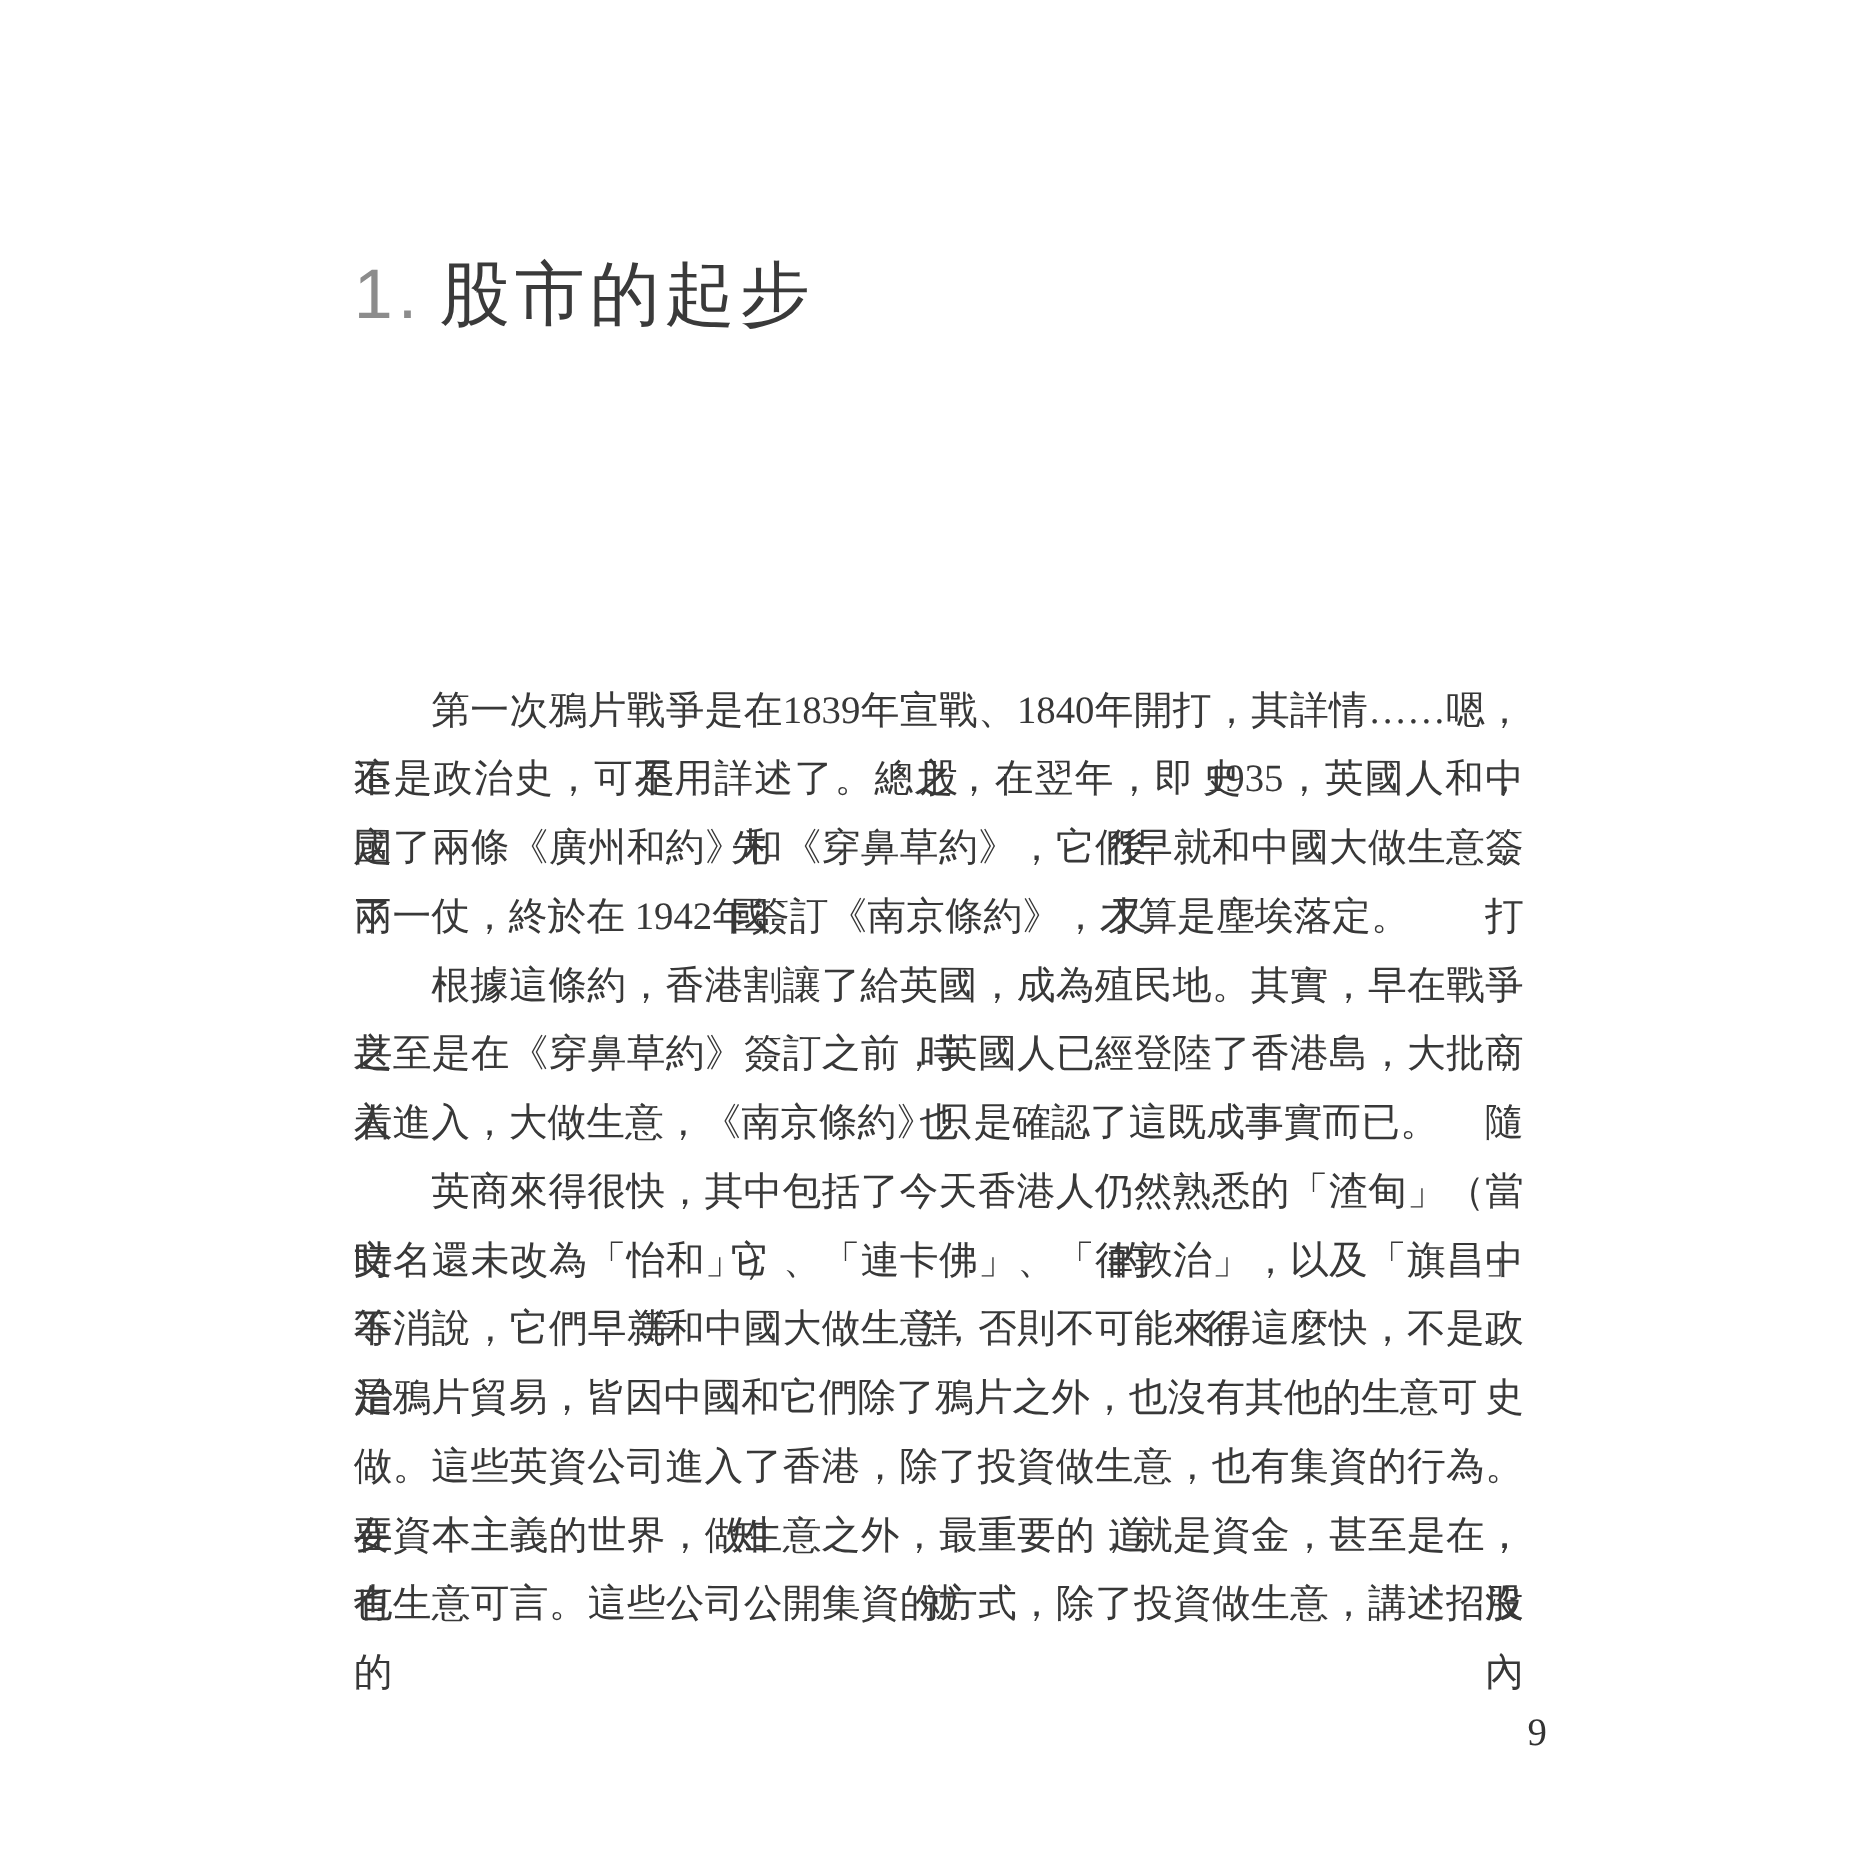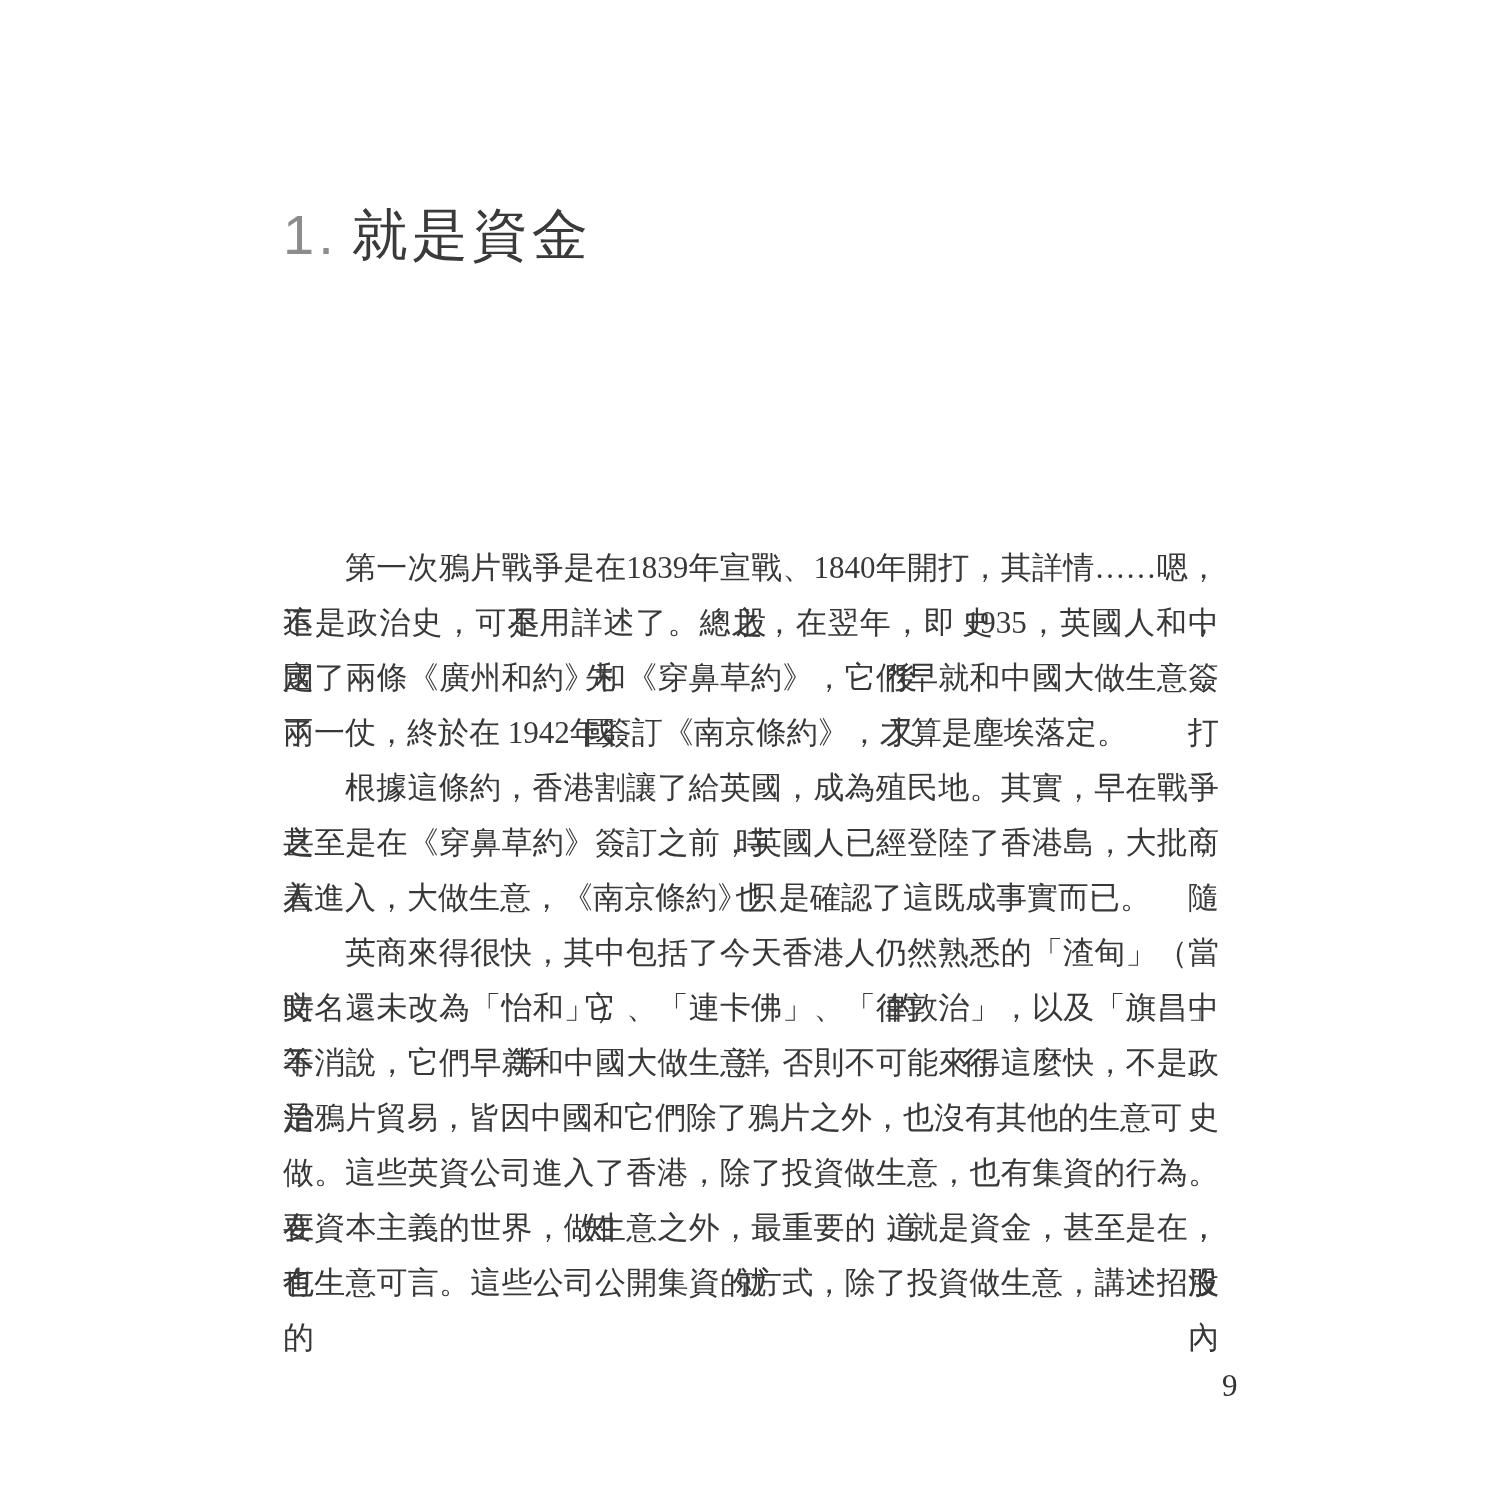--- a/index.html
+++ b/index.html
@@ -50,21 +50,21 @@
     font-size: 31px;
     color: #333333;
     font-family: "Liberation Serif", serif;
   }
 </style>
 </head>
 <body>
 
 <div class="page">
   <div class="chapter-title">
-    <span class="num">1.</span><span class="txt">就是資金</span>
+    <span class="num">1.</span><span class="txt">股市的起步</span>
   </div>
   <div class="body-text">
       <div class="line indent just">第一次鴉片戰爭是在1839年宣戰、1840年開打，其詳情……嗯，這是股史，</div>
       <div class="line just">不是政治史，可不用詳述了。總之，在翌年，即 1935，英國人和中國先後簽</div>
       <div class="line just">定了兩條《廣州和約》和《穿鼻草約》，它們早就和中國大做生意，兩國又打</div>
       <div class="line">了一仗，終於在 1942年簽訂《南京條約》，才算是塵埃落定。</div>
       <div class="line indent just">根據這條約，香港割讓了給英國，成為殖民地。其實，早在戰爭之時，</div>
       <div class="line just">甚至是在《穿鼻草約》簽訂之前，英國人已經登陸了香港島，大批商人也隨</div>
       <div class="line">着進入，大做生意，《南京條約》只是確認了這既成事實而已。</div>
       <div class="line indent just">英商來得很快，其中包括了今天香港人仍然熟悉的「渣甸」（當時它的中</div>

